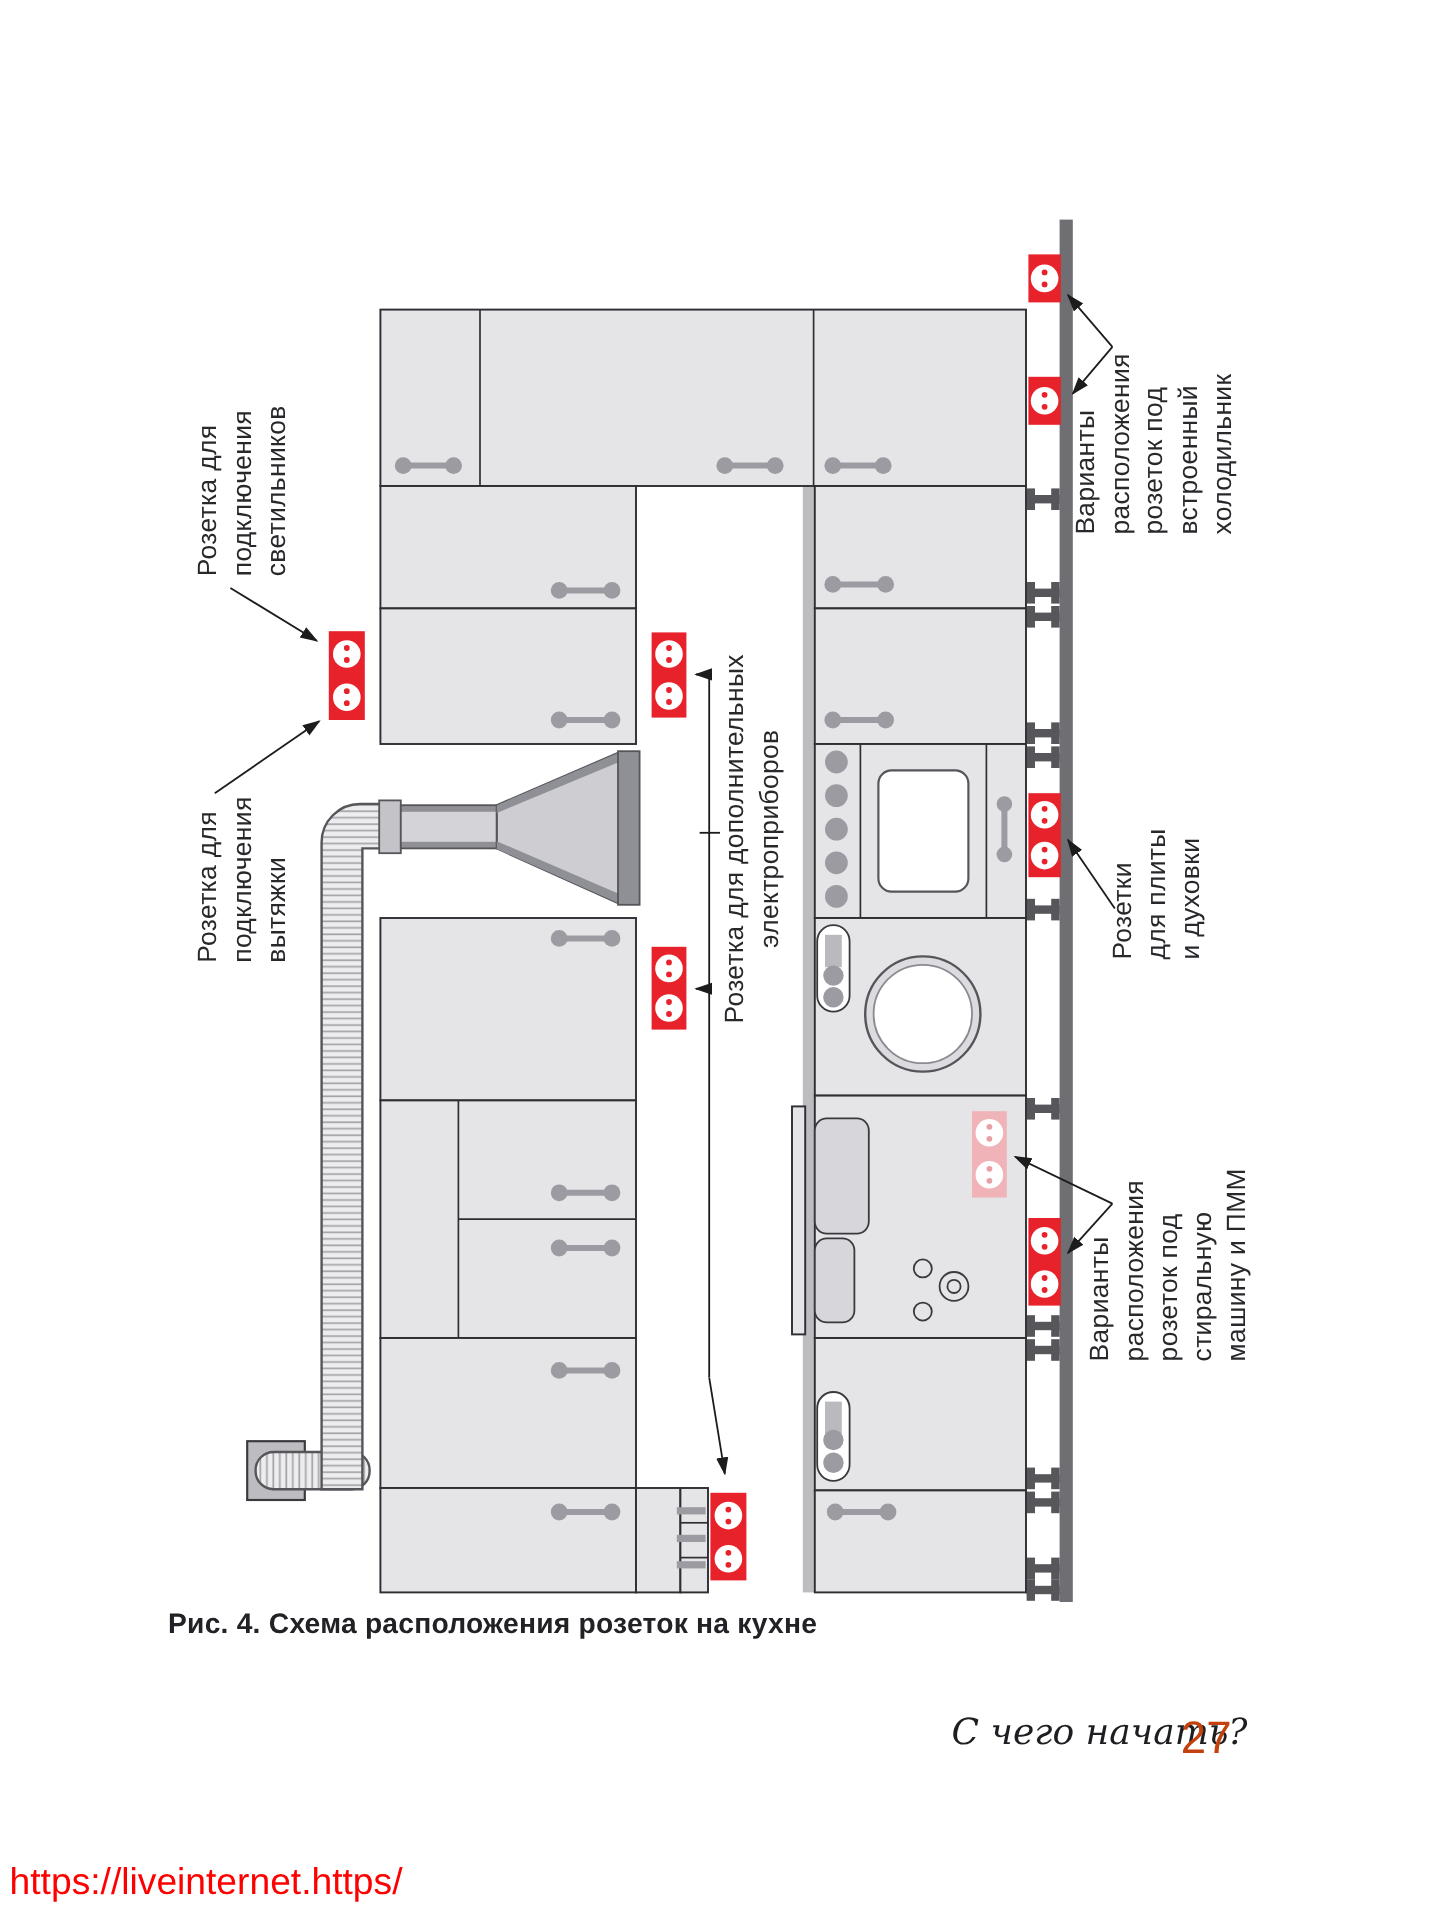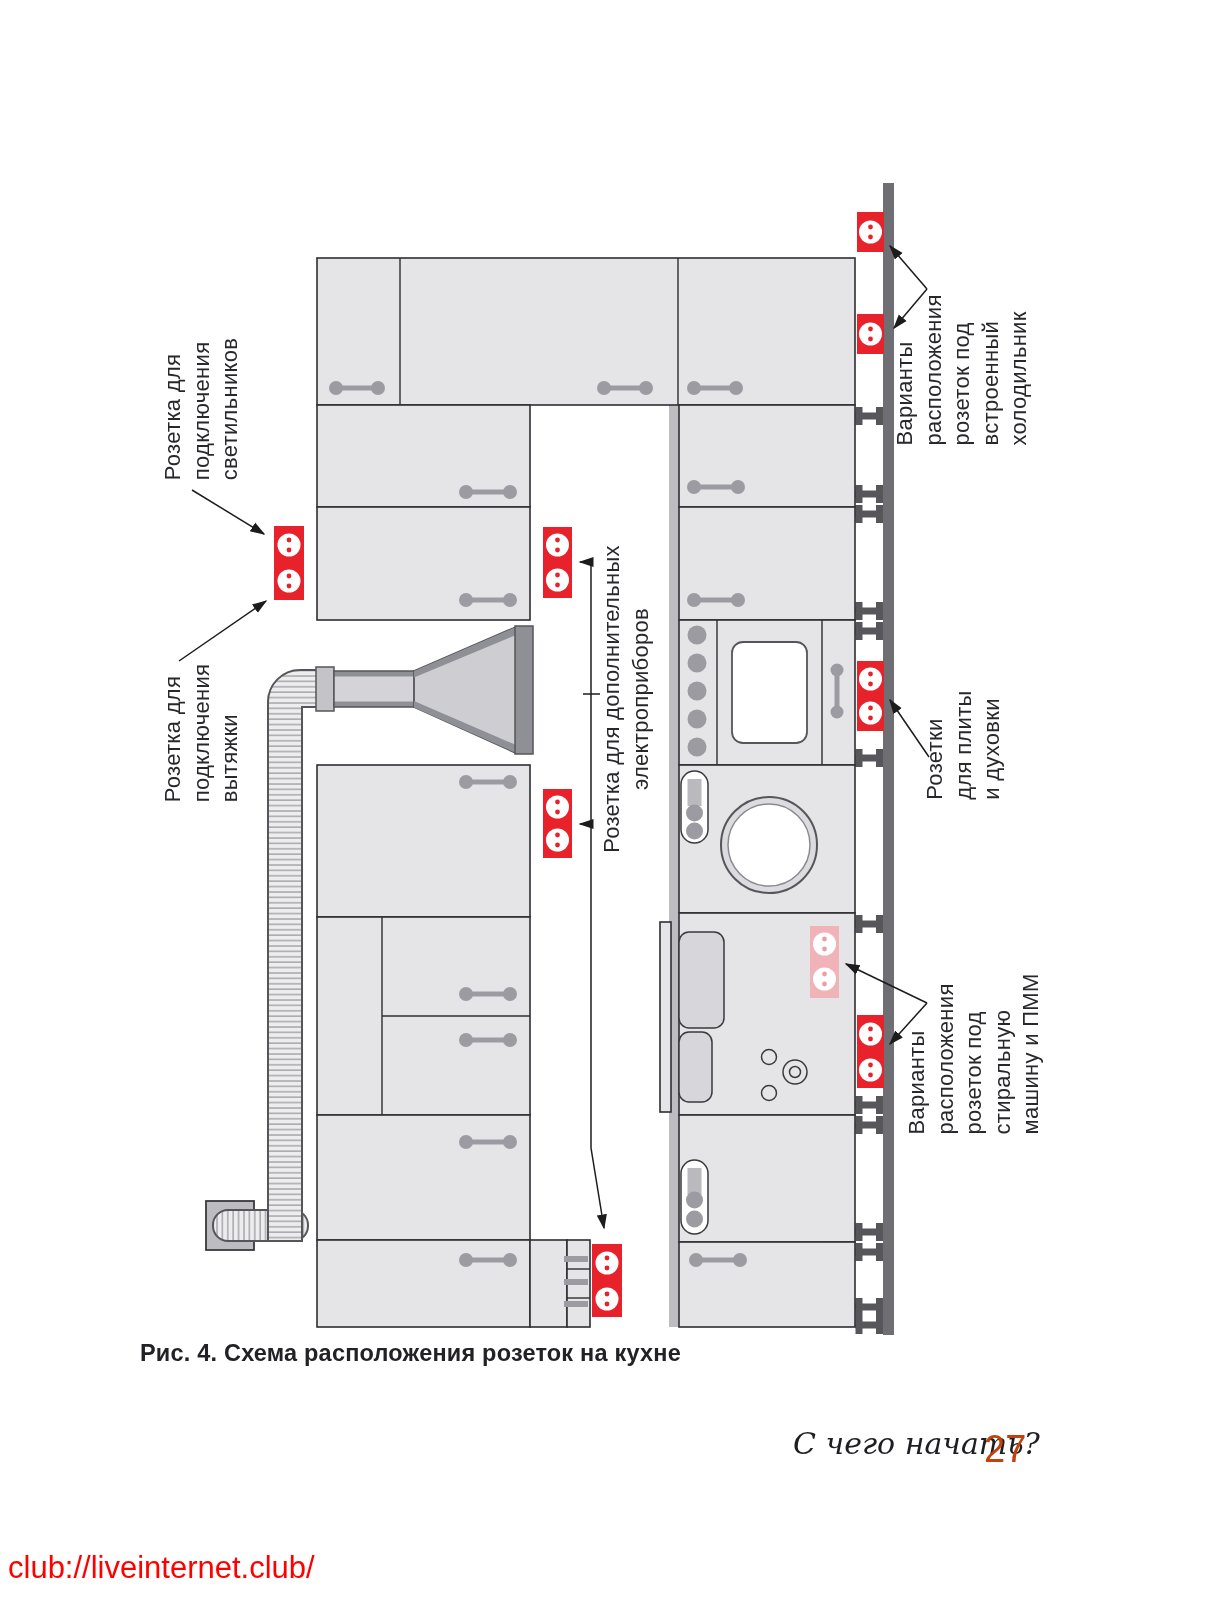--- a/index.html
+++ b/index.html
@@ -351,15 +351,15 @@
 <div class="ann" style="left:962px;top:320px;">Варианты расположения
 розеток под встроенный
 холодильник</div>
 <div class="ann" style="left:974px;top:1015px;">Варианты расположения
 розеток под стиральную
 машину и ПММ</div>
 
 <div class="caption">Рис. 4. Схема расположения розеток на кухне</div>
 <div class="footer-title">С чего начать?</div>
 <div class="page-num">27</div>
-<a class="wm" href="#">club://liveinternet.club/</a>
+<a class="wm" href="#">https://liveinternet.https/</a>
 
 </div>
 
 </body></html>

